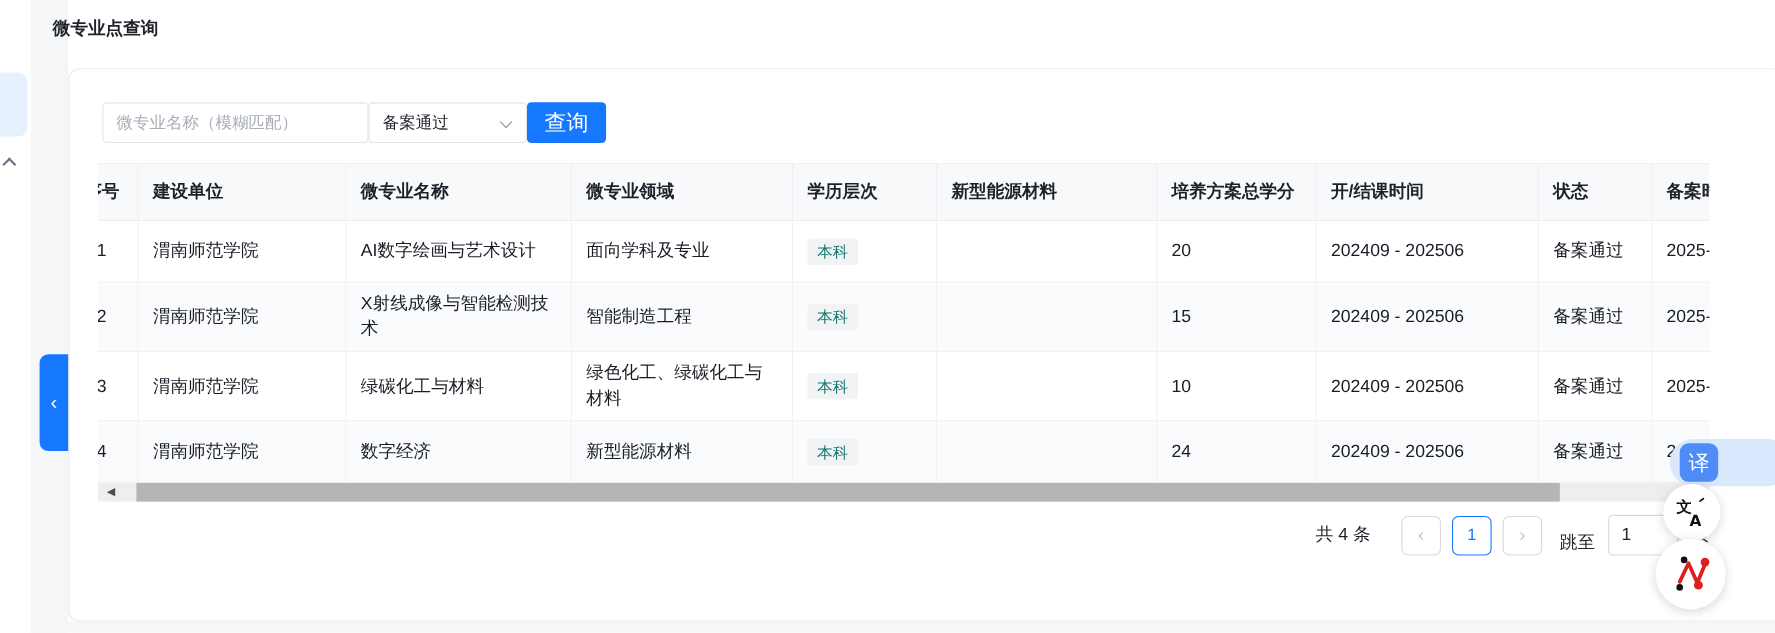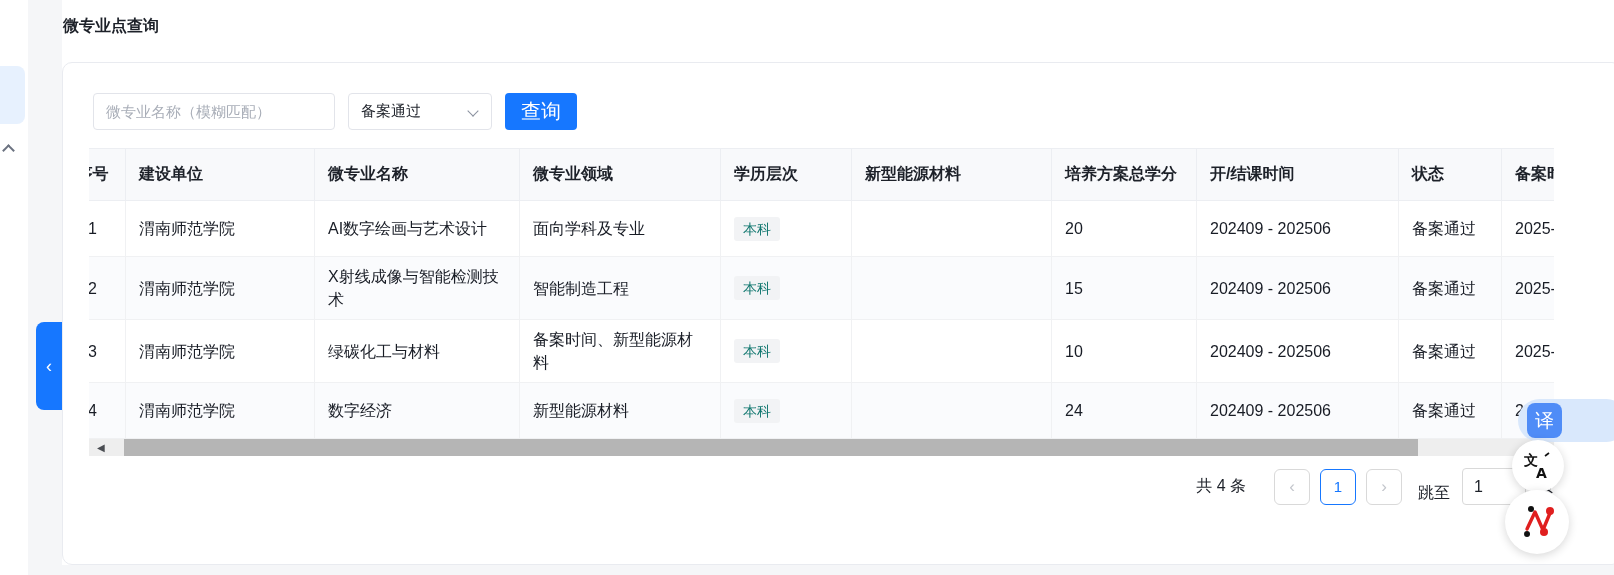--- a/index.html
+++ b/index.html
@@ -11,25 +11,25 @@
   .rail-active { left:0; top:66px; width:25px; height:58px; background:#e7f1fe; border-radius:0 8px 8px 0; }
   .rail-caret { left:4px; top:141px; width:11px; height:11px; }
   .chev-up { display:inline-block; width:9px; height:9px; border-top:2px solid #6b7280; border-left:2px solid #6b7280; transform:rotate(45deg); }
   .gray-band { left:28px; top:0; width:34px; height:575px; background:#f5f6f8; z-index:1; }
   .bottom-band { left:28px; top:565px; right:0; height:10px; background:#f5f6f8; z-index:2; }
   
   .collapse { left:36px; top:322px; width:26px; height:88px; background:var(--accent,#1677ff);
     border-radius:8px 0 0 8px; z-index:4; display:flex; align-items:center; justify-content:center;
     color:#fff; font-size:18px; cursor:pointer; }
   
-  .page-title { left:63px; top:16px; font-size:16px; font-weight:bold; color:#1d2129; z-index:3; }
+  .page-title { left:48px; top:16px; font-size:16px; font-weight:bold; color:#1d2129; z-index:3; }
   
   .card { left:62px; top:62px; width:1560px; height:503px; background:#fff;
     border:1px solid #e9ebf0; border-radius:10px; z-index:2; }
-  .controls { position:absolute; left:30px; top:30px; display:flex; gap:13px; align-items:center; }
+  .controls { position:absolute; left:30px; top:30px; display:flex; align-items:center; }
   .search-input { width:242px; height:37px; border:1px solid #e2e4ea; border-radius:4px;
     font-size:15px; padding:0 12px; color:#1d2129; outline:none; font-family:inherit; }
   .search-input::placeholder { color:#a9aeb8; }
   .select { width:144px; height:37px; border:1px solid #e2e4ea; border-radius:4px;
     display:flex; align-items:center; padding:0 12px; font-size:15px; color:#1d2129; cursor:pointer; position:relative; }
   .chev-down { position:absolute; right:14px; top:13px; width:8px; height:8px;
     border-right:1.6px solid #8a919f; border-bottom:1.6px solid #8a919f; transform:rotate(45deg); }
   .btn-primary { width:72px; height:37px; background:var(--accent,#1677ff); color:#fff; border:none;
     border-radius:4px; font-size:20px; cursor:pointer; font-family:inherit; }
   
@@ -152,21 +152,21 @@
               <td data-name="cell-majors"></td>
               <td data-name="cell-credits">15</td>
               <td data-name="cell-period">202409 - 202506</td>
               <td data-name="cell-status">备案通过</td>
               <td data-name="cell-record">2025-</td>
             </tr>
             <tr data-name="table-row">
               <td data-name="cell-seq">3</td>
               <td data-name="cell-org">渭南师范学院</td>
               <td data-name="cell-name">绿碳化工与材料</td>
-              <td data-name="cell-field">备案时间、新型能源材料</td>
+              <td data-name="cell-field">绿色化工、绿碳化工与材料</td>
               <td data-name="cell-level"><span class="tag" data-name="level-tag">本科</span></td>
               <td data-name="cell-majors"></td>
               <td data-name="cell-credits">10</td>
               <td data-name="cell-period">202409 - 202506</td>
               <td data-name="cell-status">备案通过</td>
               <td data-name="cell-record">2025-</td>
             </tr>
             <tr data-name="table-row">
               <td data-name="cell-seq">4</td>
               <td data-name="cell-org">渭南师范学院</td>

